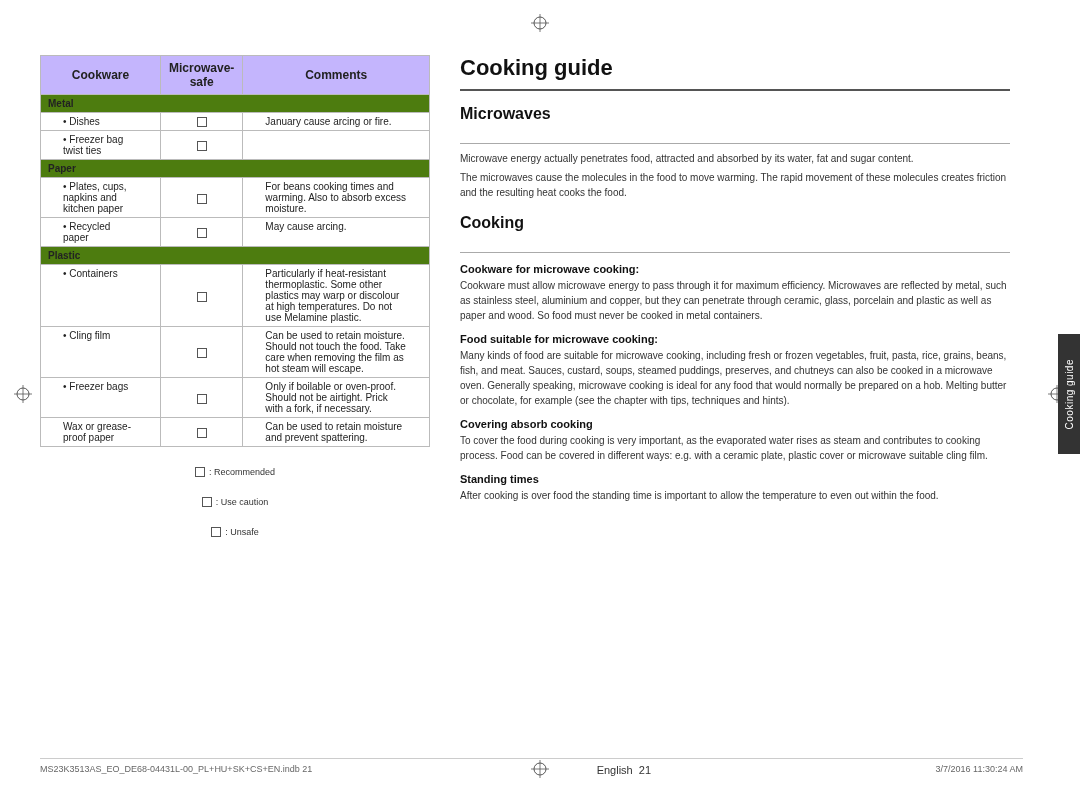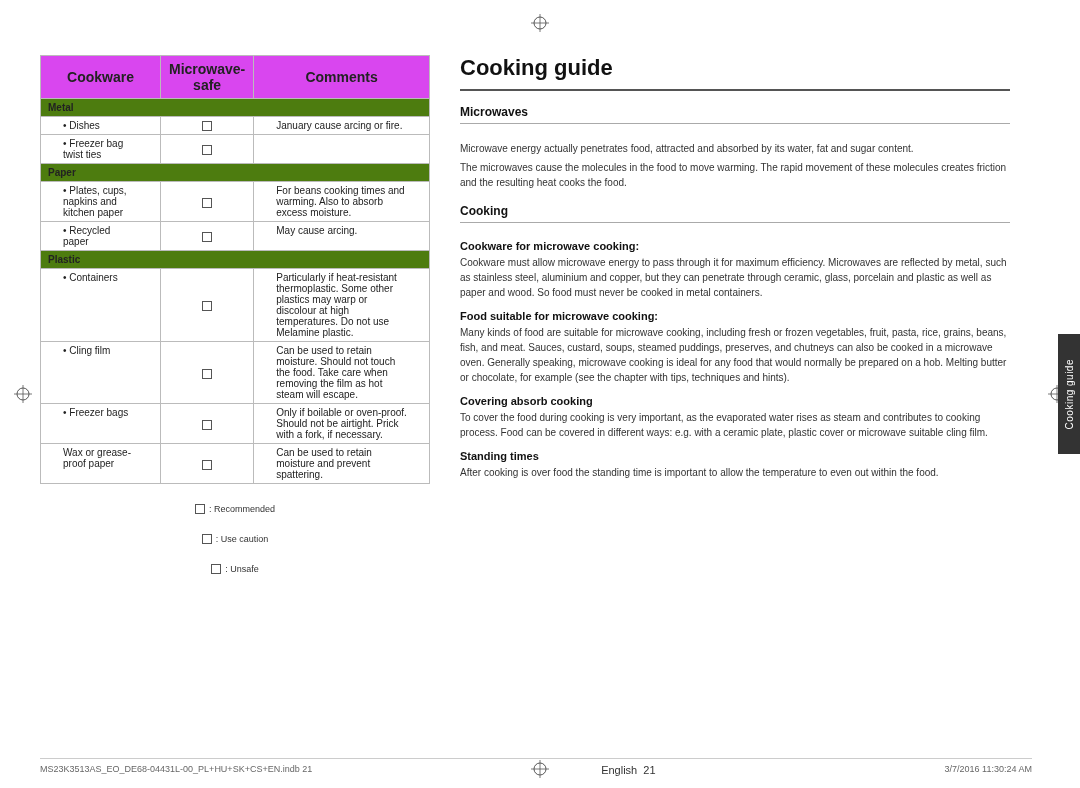--- a/index.html
+++ b/index.html
@@ -108,27 +108,27 @@
       font-size: 22px;
       font-weight: bold;
       color: #111;
       margin-bottom: 8px;
       border-bottom: 2px solid #555;
       padding-bottom: 8px;
     }
 
     
     .section-header {
-      font-size: 12px;
+      font-size: 16px;
       font-weight: bold;
       color: #111;
       margin-top: 14px;
-      margin-bottom: 17px;
+      margin-bottom: 7px;
       border-bottom: 1px solid #aaa;
-      padding-bottom: 4px;
+      padding-bottom: 20px;
     }
 
     
     .subsection-header {
       font-size: 11px;
       font-weight: bold;
       color: #111;
       margin-top: 10px;
       margin-bottom: 3px;
     }
@@ -141,26 +141,26 @@
     }
 
     
     .cookware-table {
       width: 100%;
       border-collapse: collapse;
       font-size: 10px;
     }
 
     .cookware-table th {
-      background: #d946ef;
+      background: #c4b5fd;
       border: 1px solid #bbb;
       padding: 5px 8px;
       text-align: center;
       font-weight: bold;
-      font-size: 14px;
+      font-size: 12px;
     }
 
     .cookware-table th.col-cookware {
       text-align: center;
       width: 120px;
     }
     .cookware-table th.col-microwave {
       width: 70px;
       text-align: center;
     }
@@ -213,21 +213,21 @@
       display: flex;
       align-items: center;
       gap: 4px;
     }
 
     
     .footer {
       position: absolute;
       bottom: 12px;
       left: 40px;
-      right: 48px;
+      right: 57px;
       display: flex;
       justify-content: space-between;
       font-size: 9px;
       color: #666;
       border-top: 1px solid #ccc;
       padding-top: 5px;
     }
 
     .page-num {
       font-size: 11px;

